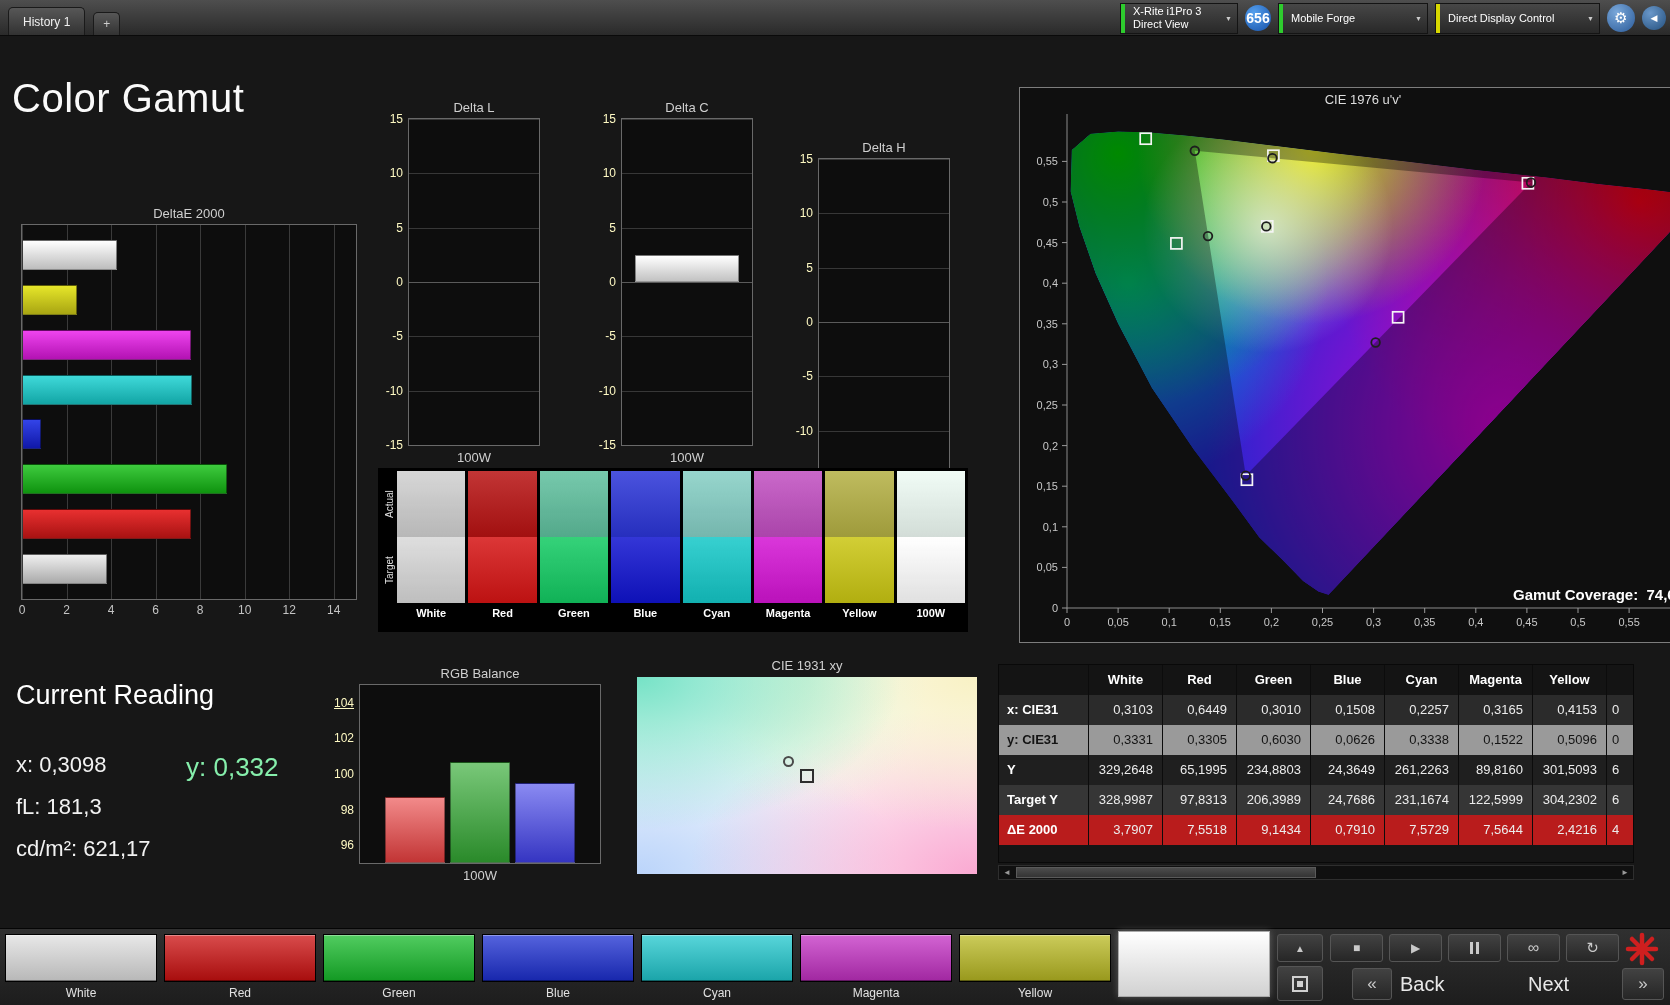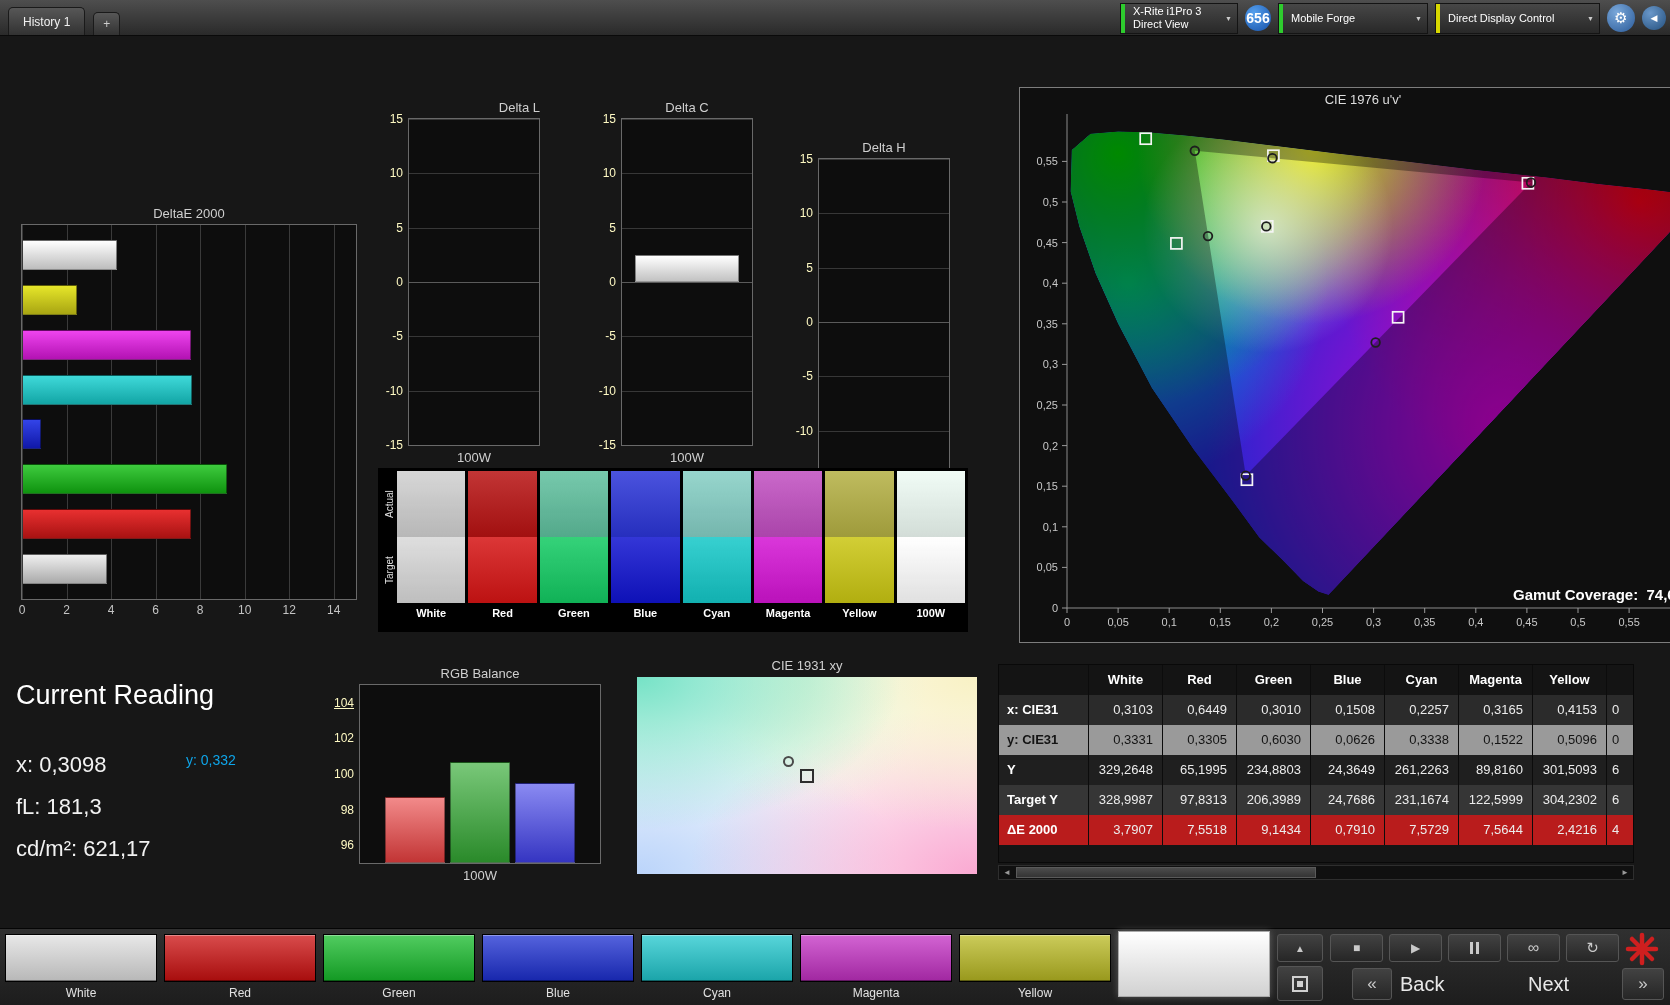--- a/index.html
+++ b/index.html
@@ -54,21 +54,21 @@
 
 .ciepanel{position:absolute;left:1019px;top:87px;width:688px;height:556px;background:#0f0f0f;border:1px solid #7d7d7d}
 .cietitle{position:absolute;left:0;right:0;top:4px;text-align:center;font-size:13px;color:#ddd}
 .ciesvg{position:absolute;left:1px;top:22px;width:684px;height:528px}
 .atxt{fill:#c8c8c8;font-size:11px;font-family:"Liberation Sans",sans-serif}
 .gcov{fill:#ffffff;font-size:15px;font-weight:bold;font-family:"Liberation Sans",sans-serif}
 
 
 .cr-title{position:absolute;left:16px;top:680px;font-size:27px;color:#fff}
 .cr-x{position:absolute;left:16px;top:752px;font-size:22px;color:#f2f2f2}
-.cr-y{position:absolute;left:186px;top:752px;font-size:14px;color:#0ea5e9}
+.cr-y{position:absolute;left:186px;top:752px;font-size:26px;color:#86efac}
 .cr-fl{position:absolute;left:16px;top:794px;font-size:22px;color:#f2f2f2}
 .cr-cd{position:absolute;left:16px;top:836px;font-size:22px;color:#f2f2f2}
 
 
 .cie31-title{position:absolute;left:637px;top:658px;width:340px;text-align:center;font-size:13px;color:#cfcfcf}
 .cie31{position:absolute;left:637px;top:677px;width:340px;height:197px;background:
  radial-gradient(ellipse at 0% 0%, rgba(110,225,195,.95), rgba(110,225,195,0) 55%),
  radial-gradient(ellipse at 50% 0%, rgba(225,245,215,.8), rgba(225,245,215,0) 50%),
  radial-gradient(ellipse at 100% 0%, rgba(248,240,190,.9), rgba(248,240,190,0) 55%),
  radial-gradient(ellipse at 100% 100%, rgba(250,160,205,.9), rgba(250,160,205,0) 60%),
@@ -145,20 +145,21 @@
       </div>
       <div class="gearbtn">
         <span>⚙</span>
       </div>
       <div class="collapsebtn">
         <span>◀</span>
       </div>
     </div>
   </div>
 
+  <div class="page-title">Color Gamut</div>
 
   <div class="dechart">
     <div class="vtitle" id="deltae-title">DeltaE 2000</div>
     <div class="deplot" id="deltae-plot">
         <div class="vgrid" style="left: 0px;"></div>
         <div class="vgrid" style="left: 44.5333px;"></div>
         <div class="vgrid" style="left: 89.0667px;"></div>
         <div class="vgrid" style="left: 133.6px;"></div>
         <div class="vgrid" style="left: 178.133px;"></div>
         <div class="vgrid" style="left: 222.667px;"></div>
@@ -179,21 +180,21 @@
         <div class="xticklab" style="left: 79.0667px;">4</div>
         <div class="xticklab" style="left: 123.6px;">6</div>
         <div class="xticklab" style="left: 168.133px;">8</div>
         <div class="xticklab" style="left: 212.667px;">10</div>
         <div class="xticklab" style="left: 257.2px;">12</div>
         <div class="xticklab" style="left: 301.733px;">14</div>
       </div>
   </div>
 
   <div id="deltaL" class="vchart" style="left:378px;top:100px">
-      <div class="vtitle" style="margin-left: 30px; text-align: right;">Delta L</div>
+      <div class="vtitle" style="margin-left: 30px;">Delta L</div>
       <div class="vbody">
         <div class="ylabels">
           <div class="yticklab" style="top: -6px;">15</div>
           <div class="yticklab" style="top: 48.3333px;">10</div>
           <div class="yticklab" style="top: 102.667px;">5</div>
           <div class="yticklab" style="top: 157px;">0</div>
           <div class="yticklab" style="top: 211.333px;">-5</div>
           <div class="yticklab" style="top: 265.667px;">-10</div>
           <div class="yticklab" style="top: 320px;">-15</div>
         </div>

